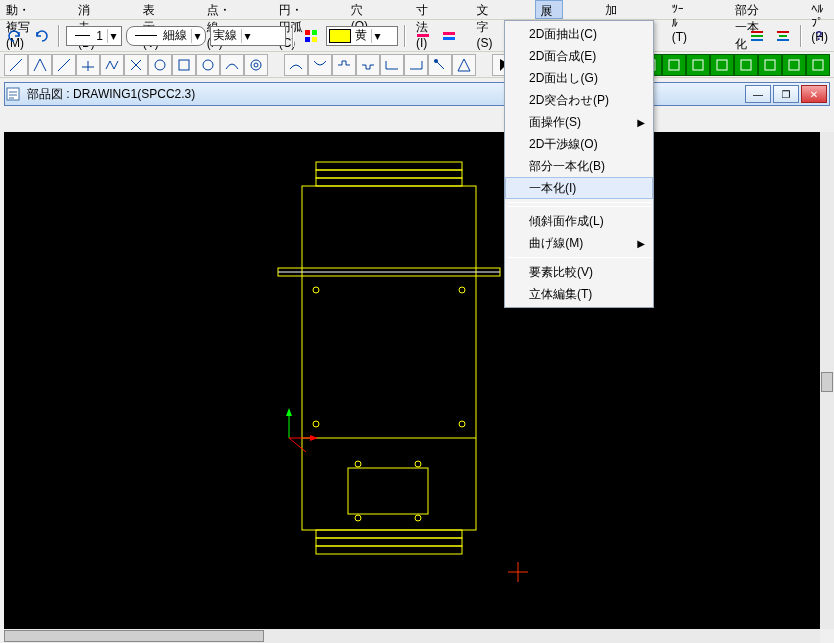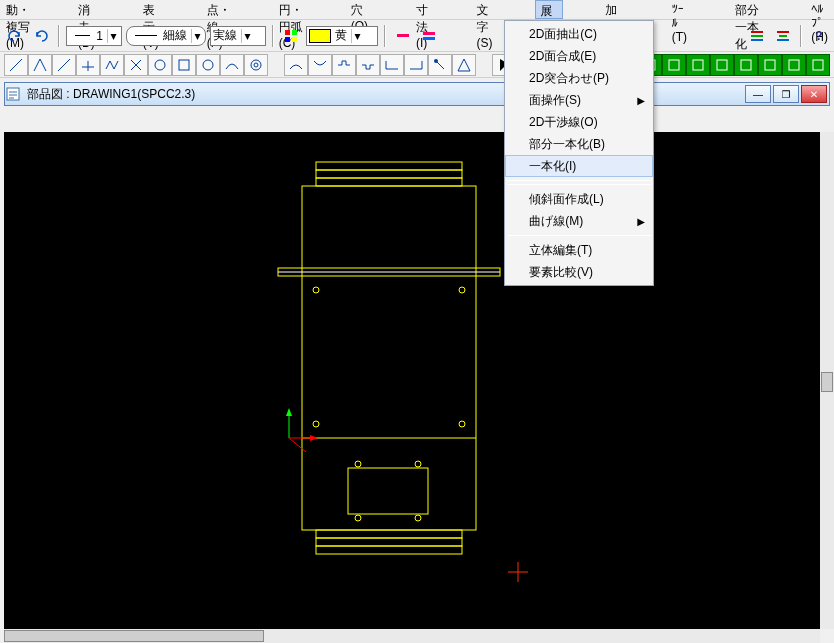--- a/index.html
+++ b/index.html
@@ -10,21 +10,21 @@
 .menu-item.active { background: #c4d8f5; border: 1px solid #7ea7d8; padding: 2px 5px; }
 
 .toolbar { display: flex; align-items: center; height: 32px; background: #f0f0f0; border-bottom: 1px solid #d4d0c8; gap: 4px; padding: 0 4px; }
 .tb-icon { width: 22px; height: 22px; display: inline-flex; align-items: center; justify-content: center; border: 1px solid transparent; }
 .tb-sep { width: 2px; height: 22px; border-left: 1px solid #a0a0a0; border-right: 1px solid #fff; margin: 0 2px; }
 .combo { display: inline-flex; align-items: center; border: 1px solid #7a7a7a; background: #fff; height: 20px; padding: 0 2px; }
 .combo .swatch { width: 22px; height: 14px; background: #ffff00; border: 1px solid #000; margin-right: 4px; }
 .combo .drop { width: 12px; text-align: center; border-left: 1px solid #c0c0c0; margin-left: 4px; }
 .linewidth-combo { width: 56px; }
 .linepat-combo { width: 80px; border-radius: 8px; }
-.linestyle-combo { width: 56px; }
+.linestyle-combo { width: 76px; }
 .color-combo { width: 72px; }
 
 .toolbar2 { display: flex; align-items: center; height: 26px; background: #f0f0f0; border-bottom: 1px solid #d4d0c8; padding: 0 4px; gap: 0; }
 .tb2-icon { width: 24px; height: 22px; display: inline-flex; align-items: center; justify-content: center; border: 1px solid #b0b0b0; background: #f8f8f8; }
 .tb2-icon.green { background: #00a000; color: #fff; border-color: #006000; }
 
 .doc-title { height: 24px; background: linear-gradient(#e8f2fd, #c9dff6); border: 1px solid #5a7fb8; display: flex; align-items: center; padding: 0 0; margin: 4px 4px 0 4px; position: relative; }
 .doc-title .icon { width: 16px; height: 16px; margin-right: 6px; display: inline-flex; align-items: center; justify-content: center; }
 .win-btns { position: absolute; right: 2px; top: 2px; display: flex; gap: 2px; }
 .win-btn { width: 26px; height: 18px; border: 1px solid #5a7fb8; background: linear-gradient(#f5faff,#d6e6f7); display: inline-flex; align-items: center; justify-content: center; font-size: 10px; }
@@ -368,25 +368,26 @@
 <div class="scroll-v">
     <div class="thumb"></div>
   </div>
 <div class="scroll-h">
     <div class="thumb"></div>
   </div>
 
 <div class="dropdown" id="dropdown">
     <div class="dd-item">2D面抽出(C)</div>
     <div class="dd-item">2D面合成(E)</div>
+    <div class="dd-item">2D面出し(G)</div>
     <div class="dd-item">2D突合わせ(P)</div>
     <div class="dd-item">面操作(S)<span class="sub">▶</span></div>
     <div class="dd-item">2D干渉線(O)</div>
     <div class="dd-item">部分一本化(B)</div>
     <div class="dd-item hl">一本化(I)</div>
     <div class="dd-sep"></div>
     <div class="dd-sep"></div>
     <div class="dd-item">傾斜面作成(L)</div>
     <div class="dd-item">曲げ線(M)<span class="sub">▶</span></div>
     <div class="dd-sep"></div>
+    <div class="dd-item">要素比較(V)</div>
     <div class="dd-item">立体編集(T)</div>
-    <div class="dd-item">要素比較(V)</div>
   </div>
 
 </body></html>

